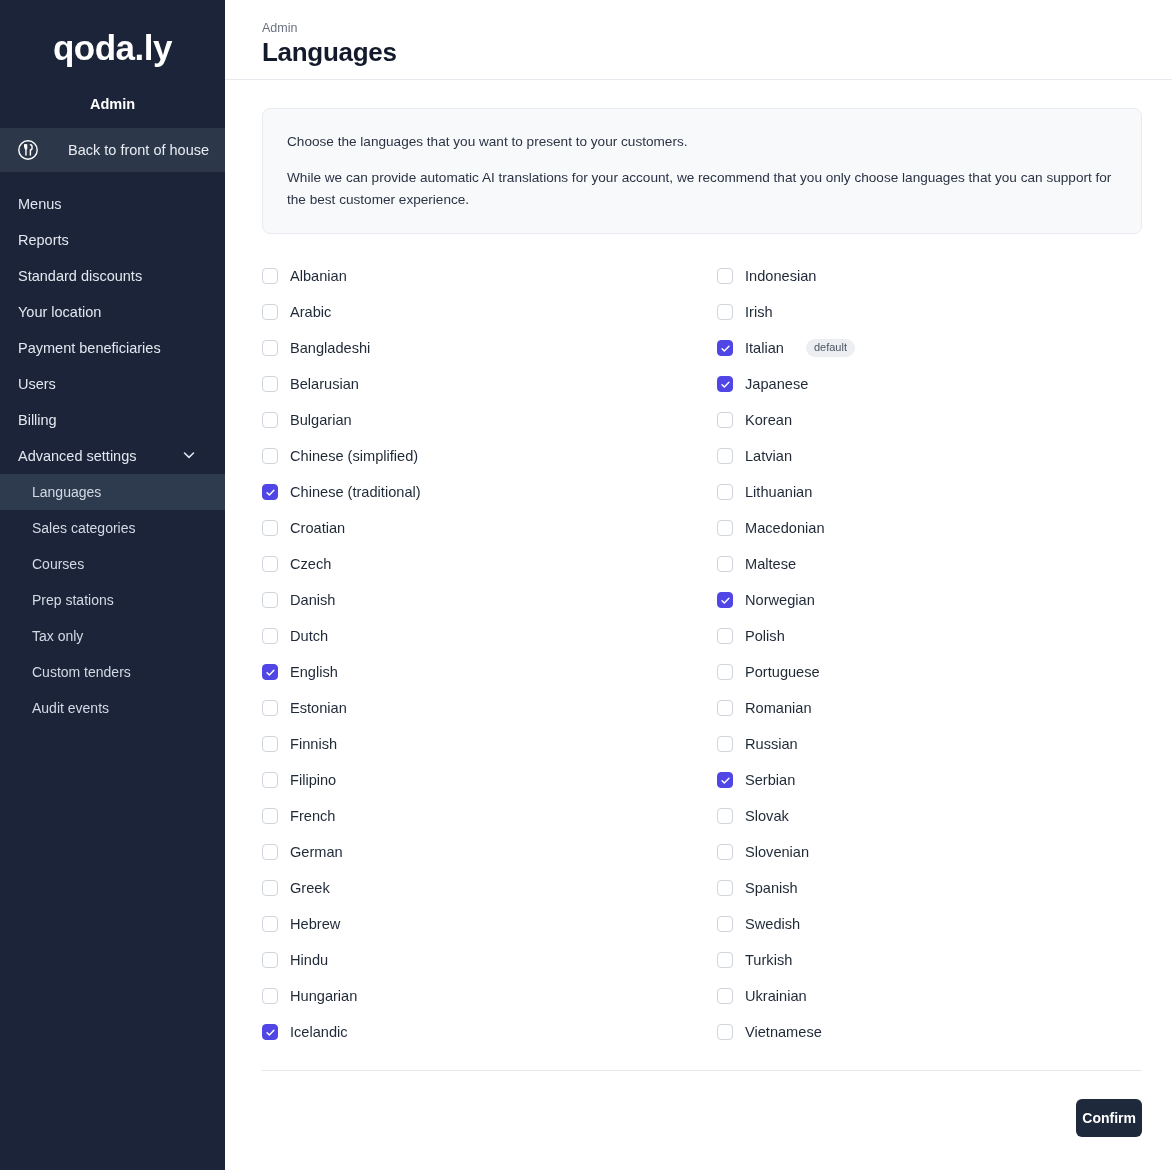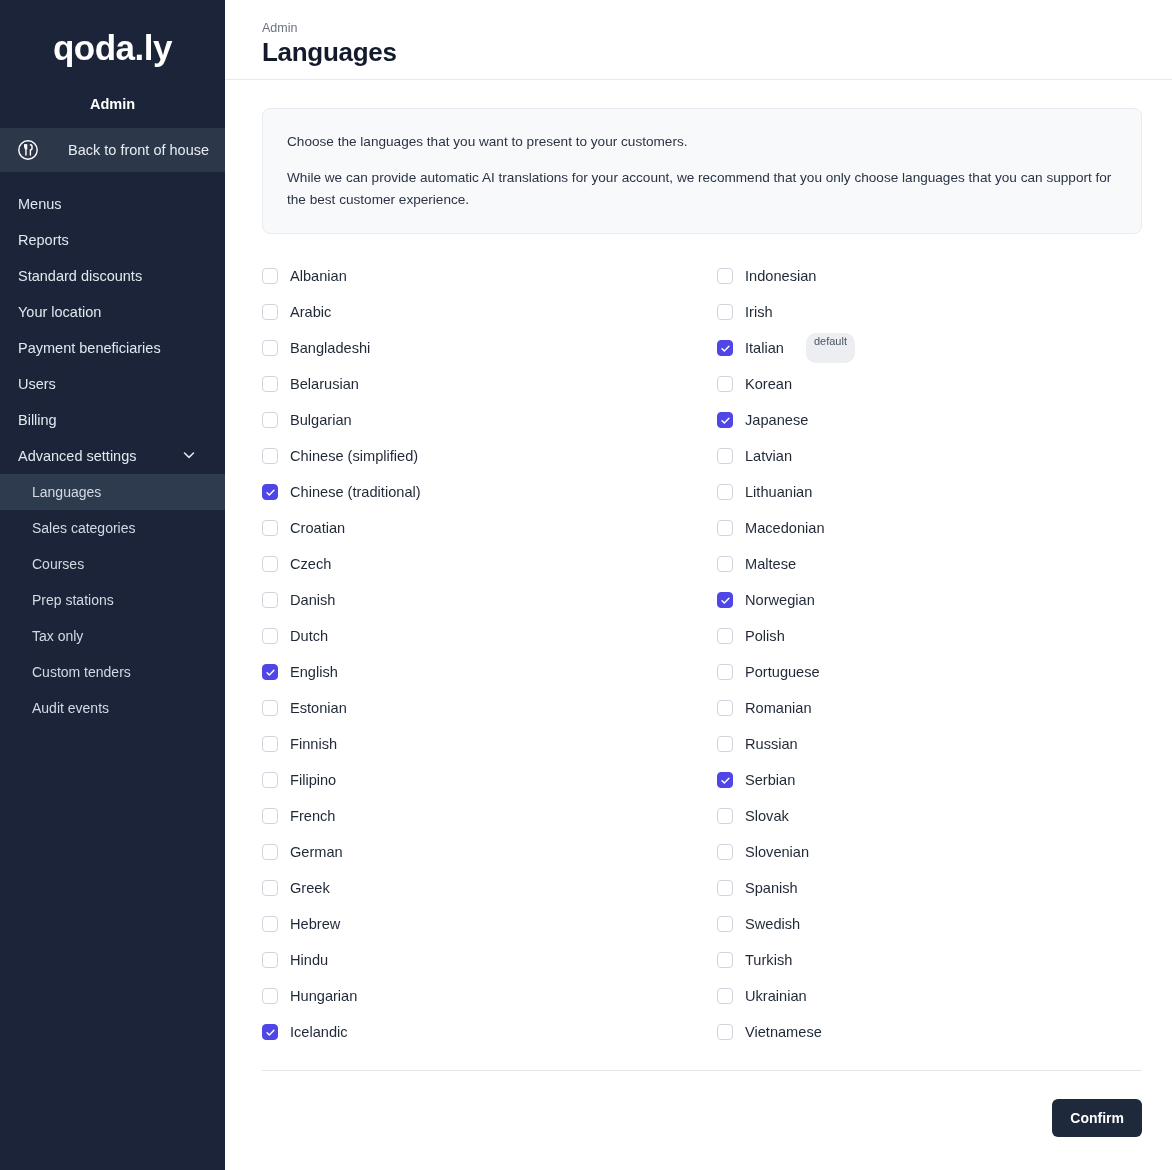--- a/index.html
+++ b/index.html
@@ -114,21 +114,21 @@
   }
   .cb .tick { display: none; }
   .cb.on .tick { display: block; }
   .lang-name { font-size: 14.6px; color: #1f2937; }
   .badge {
     margin-left: 10px;
     background: #eceef2;
     color: #4b5563;
     font-size: 11px;
     border-radius: 10px;
-    padding: 3px 8px 16px;
+    padding: 3px 8px 4px;
     line-height: 1;
   }
 
   .divider {
     width: 880px;
     height: 1px;
     background: #e5e7eb;
     margin-top: 20px;
   }
   .actions {
@@ -137,21 +137,21 @@
     margin-top: 28px;
   }
   .confirm-btn {
     background: #1e293b;
     color: #ffffff;
     border: none;
     border-radius: 6px;
     font-size: 14px;
     font-weight: 700;
     font-family: "Liberation Sans", sans-serif;
-    padding: 11px 18px;
+    padding: 11px 6px;
     cursor: pointer;
   }
 </style>
 </head>
 <body>
 
 <div class="app">
 
   <aside class="sidebar">
     <div class="brand">
@@ -352,30 +352,30 @@
             <div class="lang-row">
               <span class="cb on">
                 <svg class="tick" viewBox="0 0 16 16" fill="none" stroke="#ffffff" stroke-width="2.1" stroke-linecap="round" stroke-linejoin="round" width="11" height="11">
                   <path d="M3 8.4 6.3 11.6 13 4.8"></path>
                 </svg>
               </span>
               <span class="lang-name">Italian</span>
               <span class="badge">default</span>
             </div>
             <div class="lang-row">
+              <span class="cb on">
+                <svg class="tick" viewBox="0 0 16 16" fill="none" stroke="#ffffff" stroke-width="2.1" stroke-linecap="round" stroke-linejoin="round" width="11" height="11">
+                  <path d="M3 8.4 6.3 11.6 13 4.8"></path>
+                </svg>
+              </span>
+              <span class="lang-name">Japanese</span>
+            </div>
+            <div class="lang-row">
               <span class="cb"></span>
               <span class="lang-name">Korean</span>
-            </div>
-            <div class="lang-row">
-              <span class="cb on">
-                <svg class="tick" viewBox="0 0 16 16" fill="none" stroke="#ffffff" stroke-width="2.1" stroke-linecap="round" stroke-linejoin="round" width="11" height="11">
-                  <path d="M3 8.4 6.3 11.6 13 4.8"></path>
-                </svg>
-              </span>
-              <span class="lang-name">Japanese</span>
             </div>
             <div class="lang-row">
               <span class="cb"></span>
               <span class="lang-name">Latvian</span>
             </div>
             <div class="lang-row">
               <span class="cb"></span>
               <span class="lang-name">Lithuanian</span>
             </div>
             <div class="lang-row">

